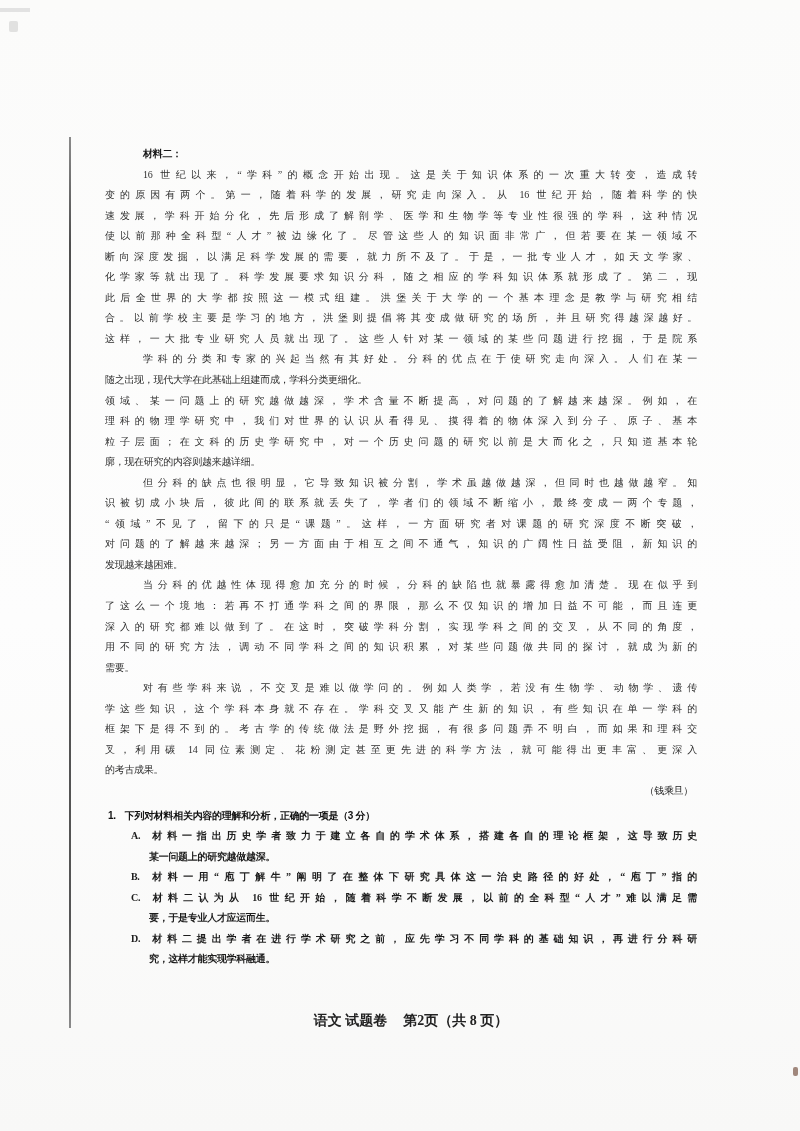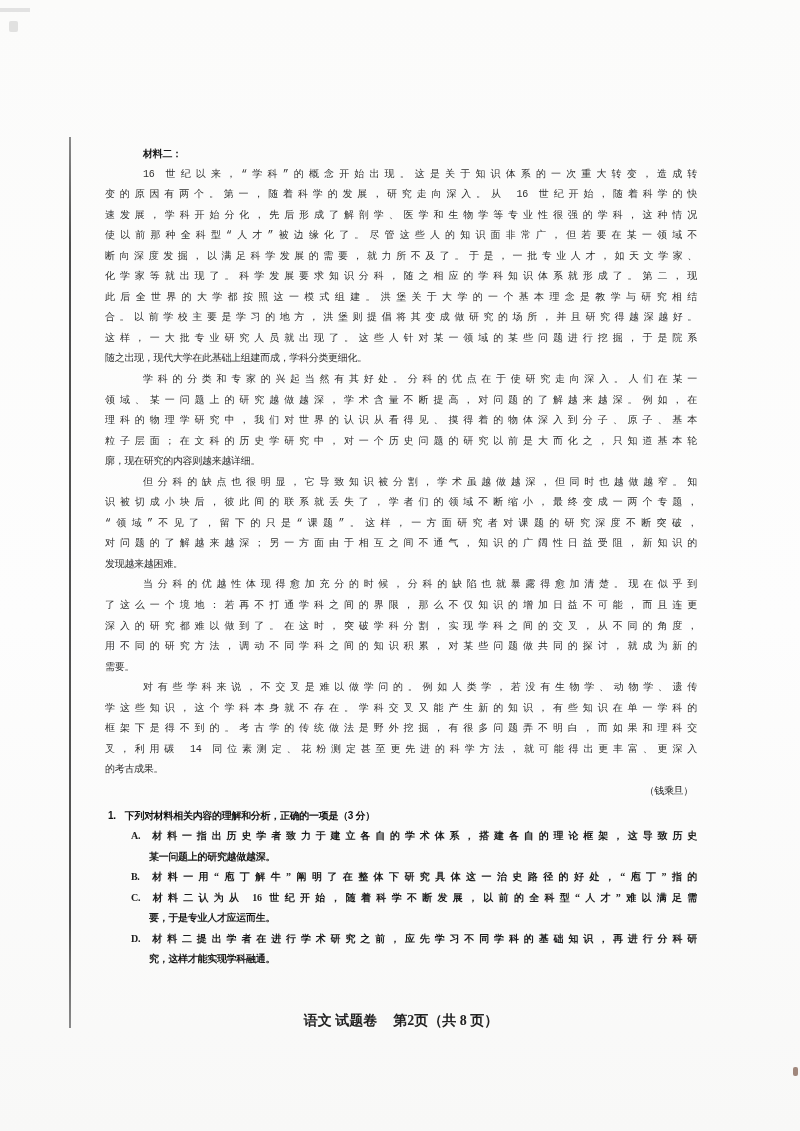--- a/index.html
+++ b/index.html
@@ -14,21 +14,21 @@
   .blob   { position:absolute; left:9px; top:21px; width:9px; height:11px; background:#c2c2c2; opacity:.45; border-radius:2px; }
   .speck  { position:absolute; left:793px; top:1067px; width:5px; height:9px; background:#8a6a5c; opacity:.8; border-radius:2px; }
   
   .fold { position:absolute; left:69px; top:137px; width:2px; height:891px;
           background:linear-gradient(180deg,#8a8a8a,#4f4f4f 12%,#555 88%,#8a8a8a); }
 
   .content {
     position:absolute; left:105px; top:144px; width:592px;
     font-size:10px; line-height:20.55px; letter-spacing:-0.3px;
   }
-  .line { height:20.55px; overflow:hidden; text-align:justify; text-align-last:justify;font-family:Liberation Mono, monospace; }
+  .line { height:20.55px; overflow:hidden; text-align:justify; text-align-last:justify; }
   .line.end  { text-align:left; text-align-last:left; }
   .line.ind  { padding-left:38px; }
   .heading {
     height:20.55px; padding-left:38px;
     font-family:"Liberation Sans","DejaVu Sans",sans-serif;
     font-weight:bold; color:#181818; text-align:left; text-align-last:left;
   }
   .attr { height:20.55px; text-align:left; text-align-last:right; padding-right:4px; color:#232323; }
 
   .question { margin-top:4px; color:#1b1b1b; }
@@ -36,21 +36,21 @@
     height:20.55px; padding-left:3px; text-align:left; text-align-last:left;
     font-family:"Liberation Sans","DejaVu Sans",sans-serif; font-weight:bold; color:#101010;
   }
   .q-stem .num { margin-right:9px; }
   .oline { height:20.55px; overflow:hidden; font-weight:700; color:#1c1c1c; }
   .oline.first { padding-left:26px; text-align:justify; text-align-last:justify; }
   .oline.cont  { padding-left:44px; text-align:left; text-align-last:left; }
   .oline .lbl { margin-right:7px; }
 
   .footer {
-    position:absolute; left:105px; top:1012px; width:592px;
+    position:absolute; left:115px; top:1012px; width:592px;
     text-align:center; font-size:14px; font-weight:700; color:#222;
     letter-spacing:0;
   }
   .footer .pageinfo { margin-left:16px; }
 </style>
 </head>
 <body>
 
 <div class="page">
   <div class="streak"></div>
@@ -63,23 +63,23 @@
 
     <div class="line ind">16 世纪以来，“学科”的概念开始出现。这是关于知识体系的一次重大转变，造成转</div>
     <div class="line">变的原因有两个。第一，随着科学的发展，研究走向深入。从 16 世纪开始，随着科学的快</div>
     <div class="line">速发展，学科开始分化，先后形成了解剖学、医学和生物学等专业性很强的学科，这种情况</div>
     <div class="line">使以前那种全科型“人才”被边缘化了。尽管这些人的知识面非常广，但若要在某一领域不</div>
     <div class="line">断向深度发掘，以满足科学发展的需要，就力所不及了。于是，一批专业人才，如天文学家、</div>
     <div class="line">化学家等就出现了。科学发展要求知识分科，随之相应的学科知识体系就形成了。第二，现</div>
     <div class="line">此后全世界的大学都按照这一模式组建。洪堡关于大学的一个基本理念是教学与研究相结</div>
     <div class="line">合。以前学校主要是学习的地方，洪堡则提倡将其变成做研究的场所，并且研究得越深越好。</div>
     <div class="line">这样，一大批专业研究人员就出现了。这些人针对某一领域的某些问题进行挖掘，于是院系</div>
+    <div class="line ind">学科的分类和专家的兴起当然有其好处。分科的优点在于使研究走向深入。人们在某一</div>
+
     <div class="line end">随之出现，现代大学在此基础上组建而成，学科分类更细化。</div>
-
-    <div class="line ind">学科的分类和专家的兴起当然有其好处。分科的优点在于使研究走向深入。人们在某一</div>
     <div class="line">领域、某一问题上的研究越做越深，学术含量不断提高，对问题的了解越来越深。例如，在</div>
     <div class="line">理科的物理学研究中，我们对世界的认识从看得见、摸得着的物体深入到分子、原子、基本</div>
     <div class="line">粒子层面；在文科的历史学研究中，对一个历史问题的研究以前是大而化之，只知道基本轮</div>
     <div class="line end">廓，现在研究的内容则越来越详细。</div>
 
     <div class="line ind">但分科的缺点也很明显，它导致知识被分割，学术虽越做越深，但同时也越做越窄。知</div>
     <div class="line">识被切成小块后，彼此间的联系就丢失了，学者们的领域不断缩小，最终变成一两个专题，</div>
     <div class="line">“领域”不见了，留下的只是“课题”。这样，一方面研究者对课题的研究深度不断突破，</div>
     <div class="line">对问题的了解越来越深；另一方面由于相互之间不通气，知识的广阔性日益受阻，新知识的</div>
     <div class="line end">发现越来越困难。</div>

